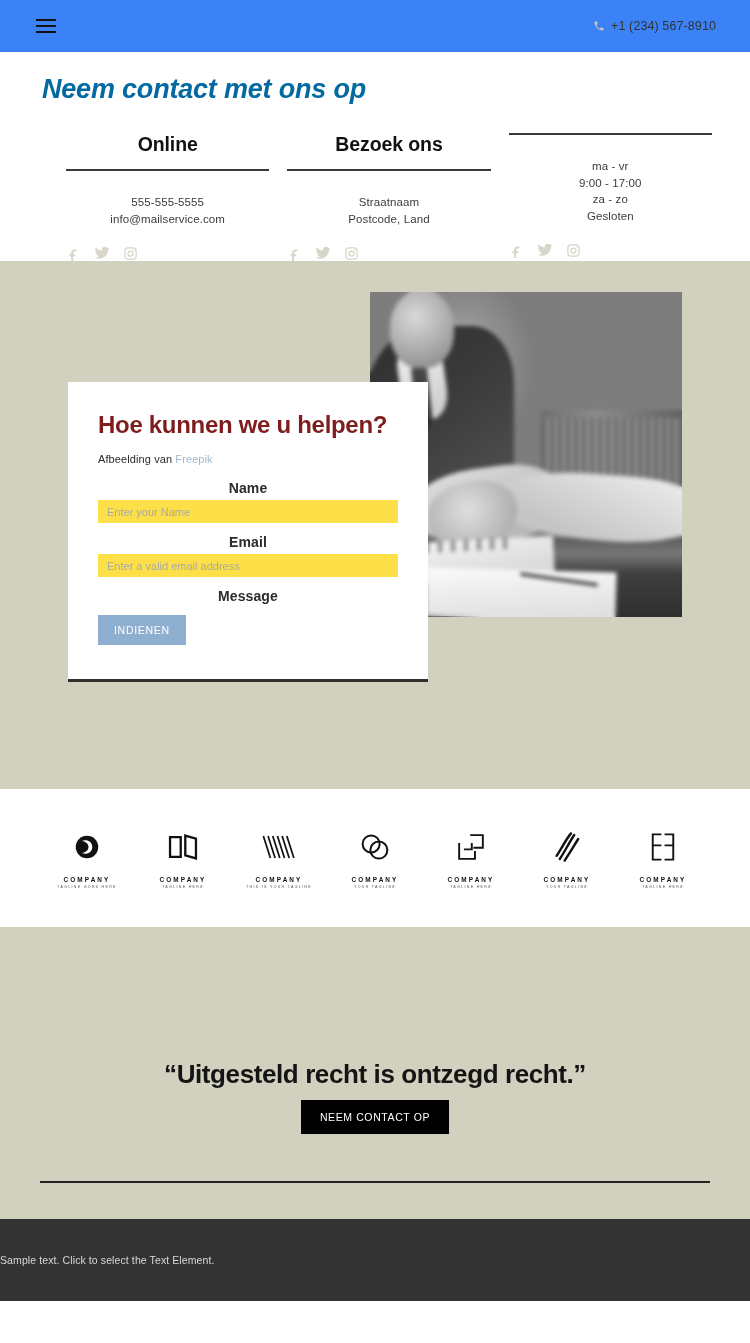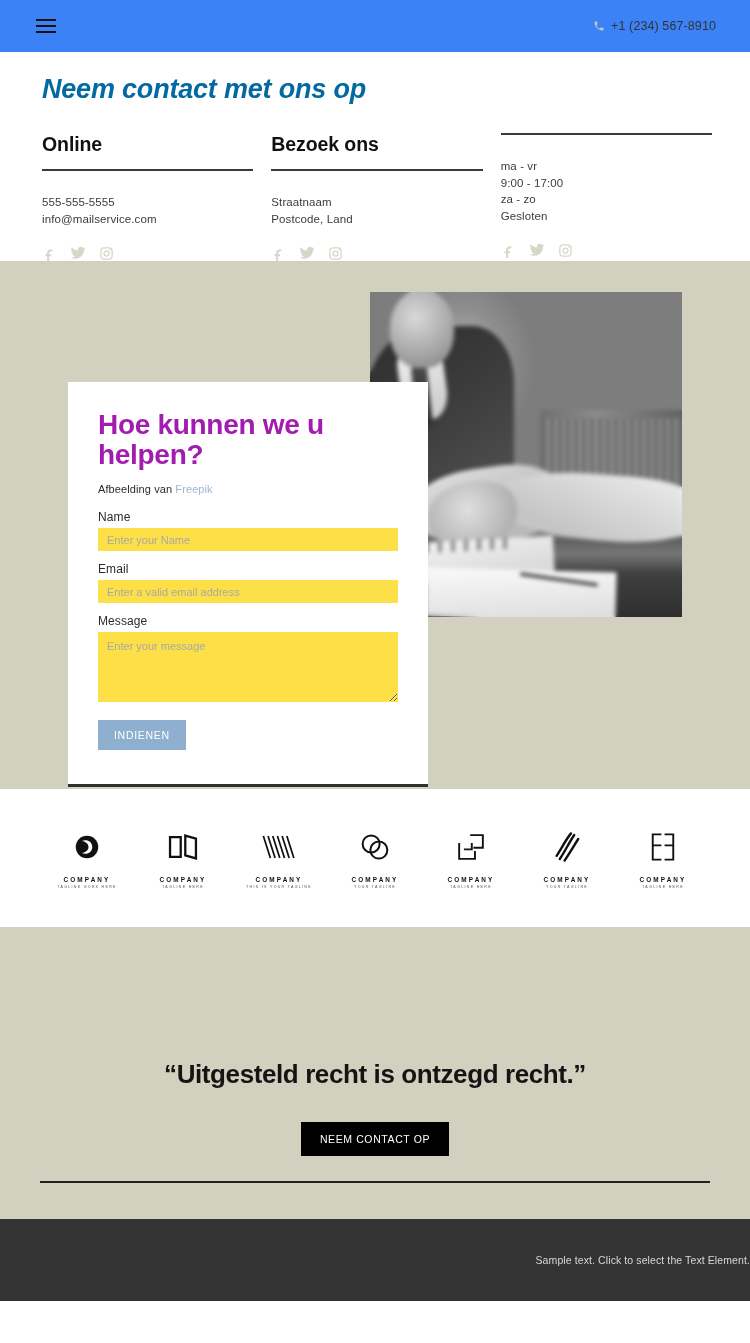--- a/index.html
+++ b/index.html
@@ -46,22 +46,23 @@
     font-weight: 700;
     color: #0369a1;
     letter-spacing: -.2px;
     padding: 22px 0 0 42px;
     font-style: italic;
   }
 
   
   .contact-cols {
     display: flex;
-    padding: 28px 38px 0 42px;
+    padding: 28px 38px 0 66px;
     background: #ffffff;
+    text-align: center;
   }
   .col { width: 224px; margin-right: 18px; }
   .col:last-child { margin-right: 0; }
   .col-title {
     font-size: 19.5px;
     font-weight: 700;
     color: #111111;
     letter-spacing: -.1px;
     margin-bottom: 13px;
   }
@@ -188,41 +189,42 @@
   .form-card {
     position: absolute;
     left: 68px;
     top: 121px;
     width: 360px;
     background: #ffffff;
     border-bottom: 3px solid #2f2f2b;
     padding: 28px 30px 34px 30px;
   }
   .form-title {
-    font-size: 28px;
+    font-size: 24px;
     font-weight: 700;
-    color: #a21caf;
+    color: #7f1d1d;
     line-height: 30px;
     letter-spacing: -.3px;
   }
   .credit {
     font-size: 11px;
     color: #2b2b2b;
     margin-top: 13px;
     margin-bottom: 15px;
     letter-spacing: .1px;
   }
   .credit a { color: #9fb7cf; text-decoration: none; cursor: pointer; }
   .field-label {
-    font-size: 12px;
+    font-size: 14px;
     color: #2b2b2b;
-    font-weight: 400;
+    font-weight: 700;
     display: block;
     margin-bottom: 4px;
     letter-spacing: .1px;
+    text-align: center;
   }
   .field-input, .field-textarea {
     width: 100%;
     background: #fde047;
     border: none;
     outline: none;
     font-family: "Liberation Sans", sans-serif;
     font-size: 11px;
     color: #333;
     padding: 7px 9px;
@@ -288,21 +290,21 @@
     padding-top: 132px;
   }
   .quote-text {
     font-size: 26px;
     font-weight: 700;
     color: #141414;
     letter-spacing: -.4px;
     text-align: left;
   }
   .quote-btn {
-    margin-top: 32px;
+    margin-top: 10px;
     background: #000000;
     color: #ffffff;
     border: none;
     font-family: "Liberation Sans", sans-serif;
     font-size: 10.5px;
     letter-spacing: .6px;
     padding: 11px 19px;
     cursor: pointer;
   }
   .quote-rule {
@@ -313,21 +315,21 @@
     height: 2px;
     background: #222222;
   }
 
   
   .footer {
     background: #333333;
     height: 82px;
     display: flex;
     align-items: center;
-    justify-content: flex-end;
+    justify-content: flex-start;
   }
   .footer-text {
     color: #d8d8d8;
     font-size: 10.5px;
     letter-spacing: .1px;
   }
 </style>
 </head>
 <body>
 
@@ -459,21 +461,20 @@
       <span>Afbeelding van </span><a href="#">Freepik</a>
     </div>
 
     <label class="field-label">Name</label>
     <input class="field-input" type="text" placeholder="Enter your Name" style="">
 
     <label class="field-label">Email</label>
     <input class="field-input" type="email" placeholder="Enter a valid email address" style="">
 
     <label class="field-label">Message</label>
-    <textarea class="field-textarea" placeholder="Enter your message" style=""></textarea>
 
     <button class="submit-btn">INDIENEN</button>
   </div>
 
 </div>
 
 <div class="logos">
 
   <div class="logo-item">
     <div class="logo-mark">

